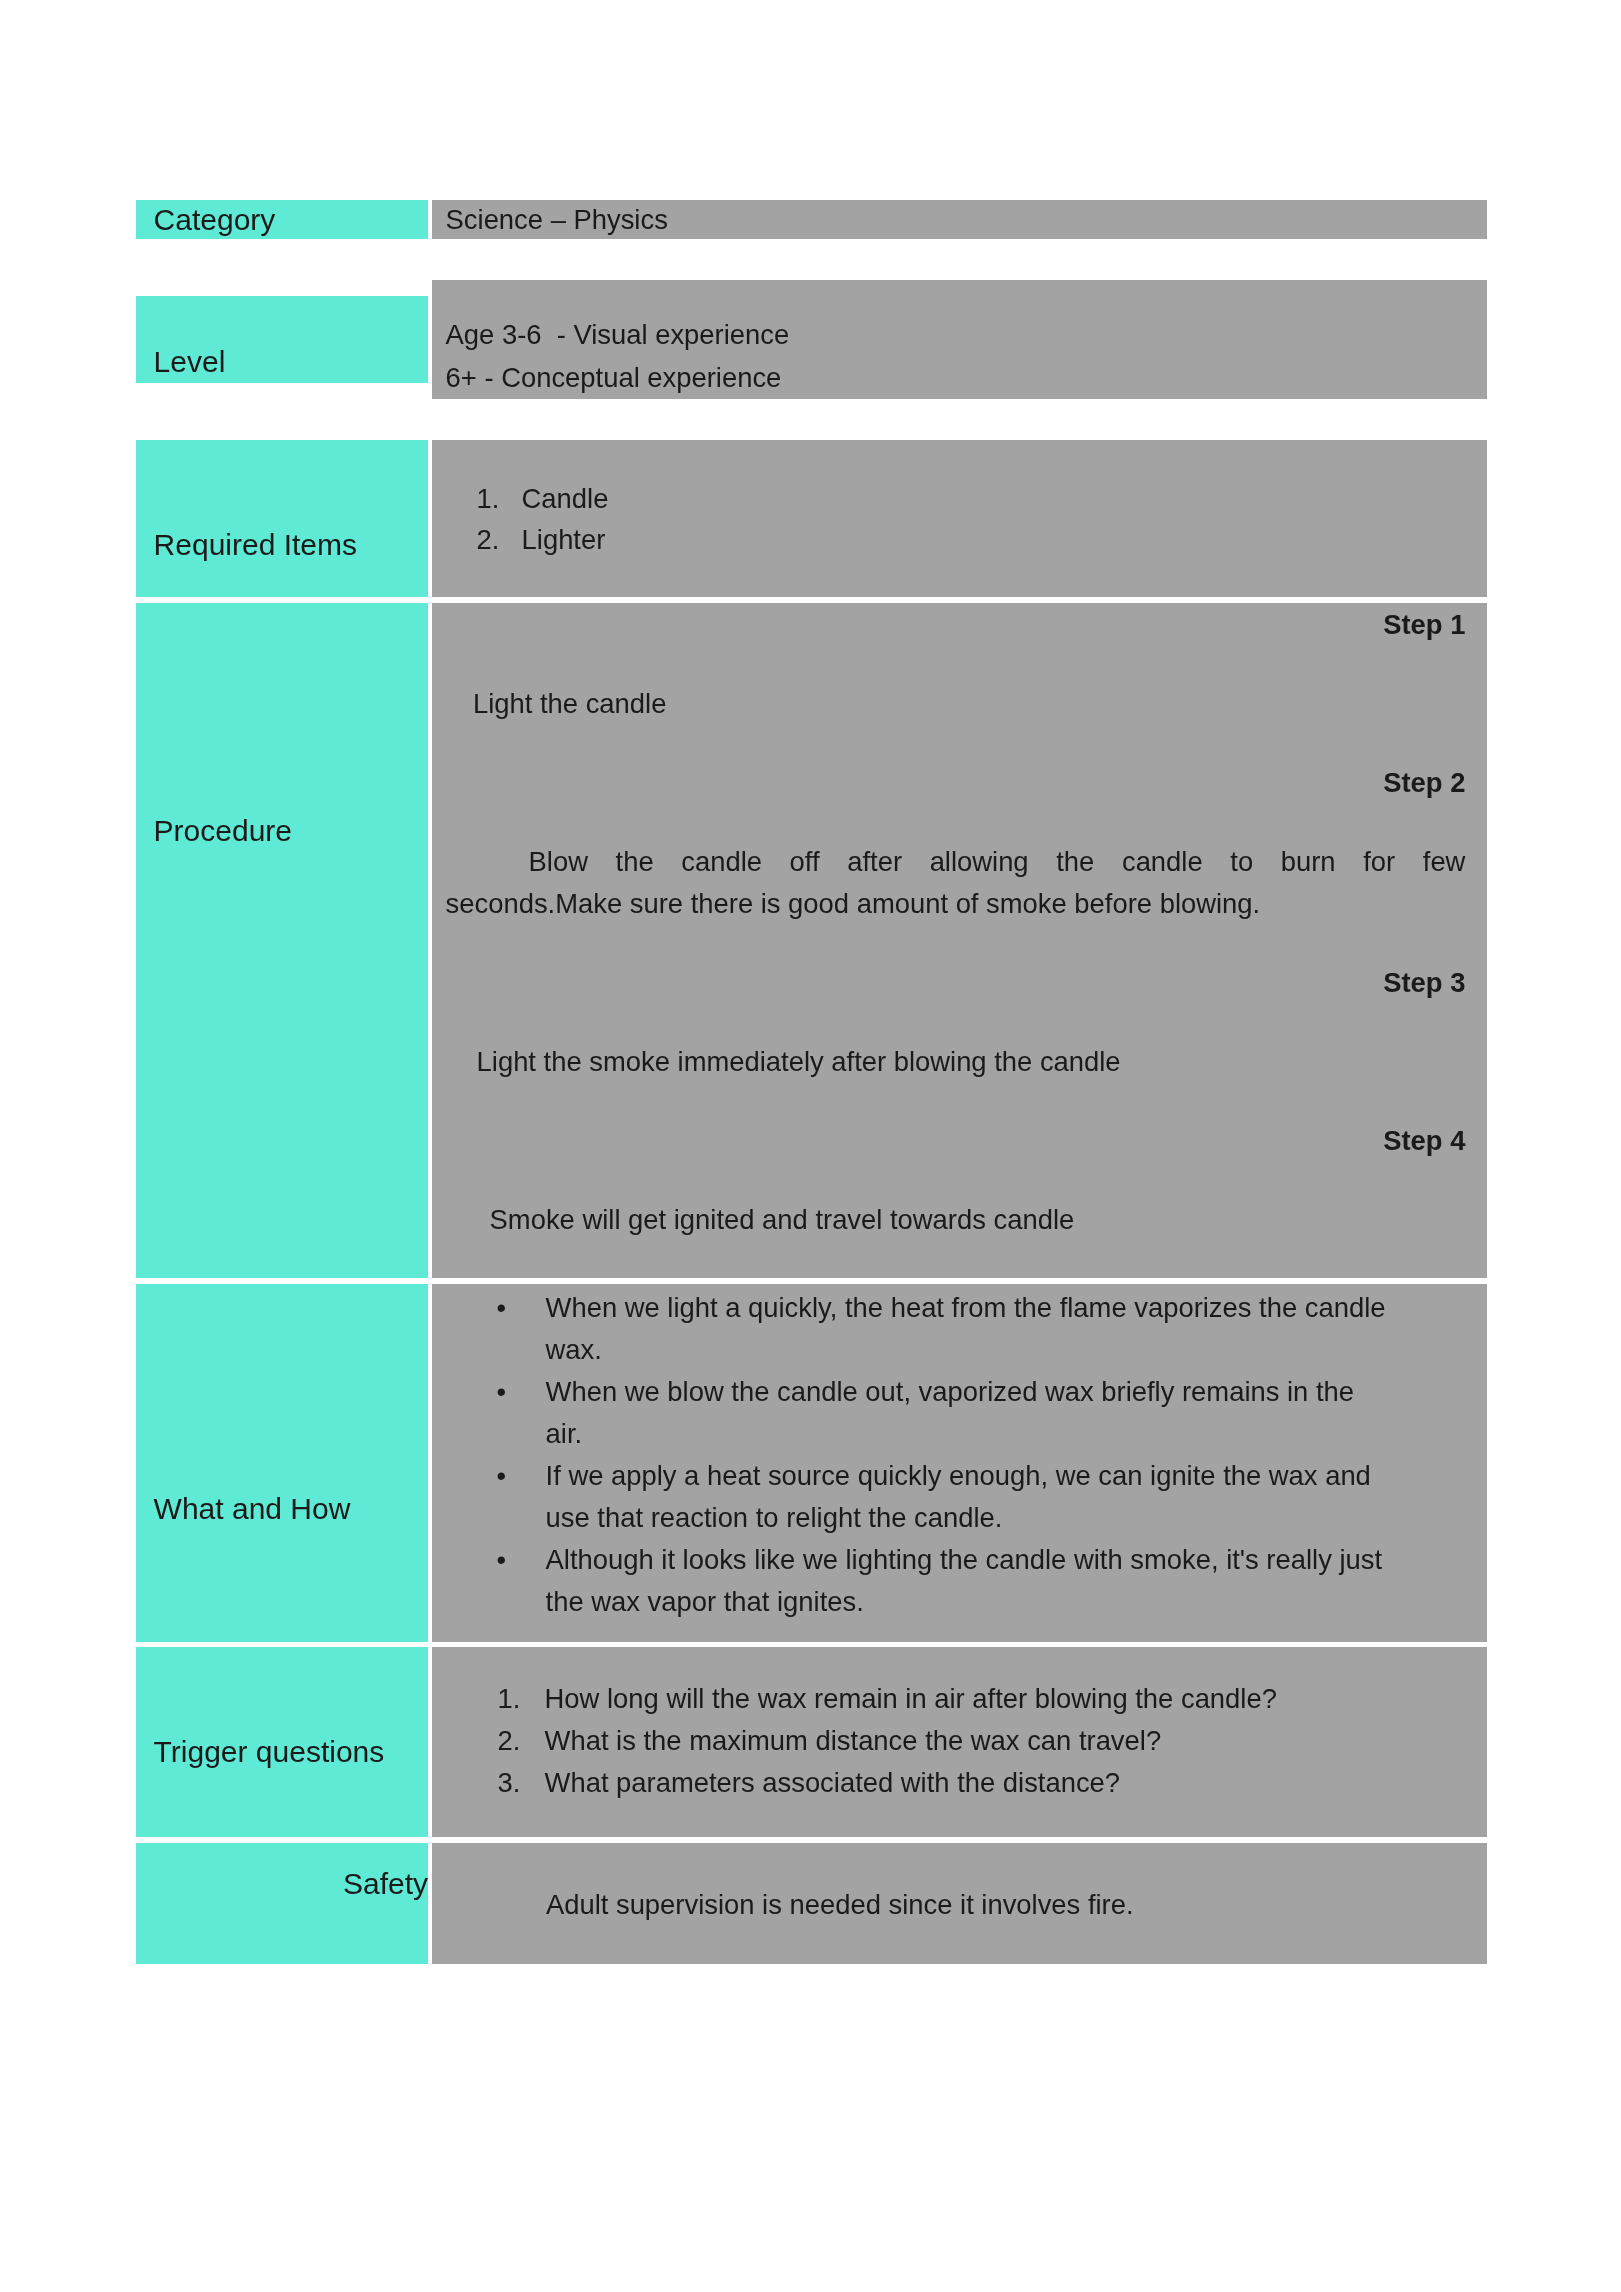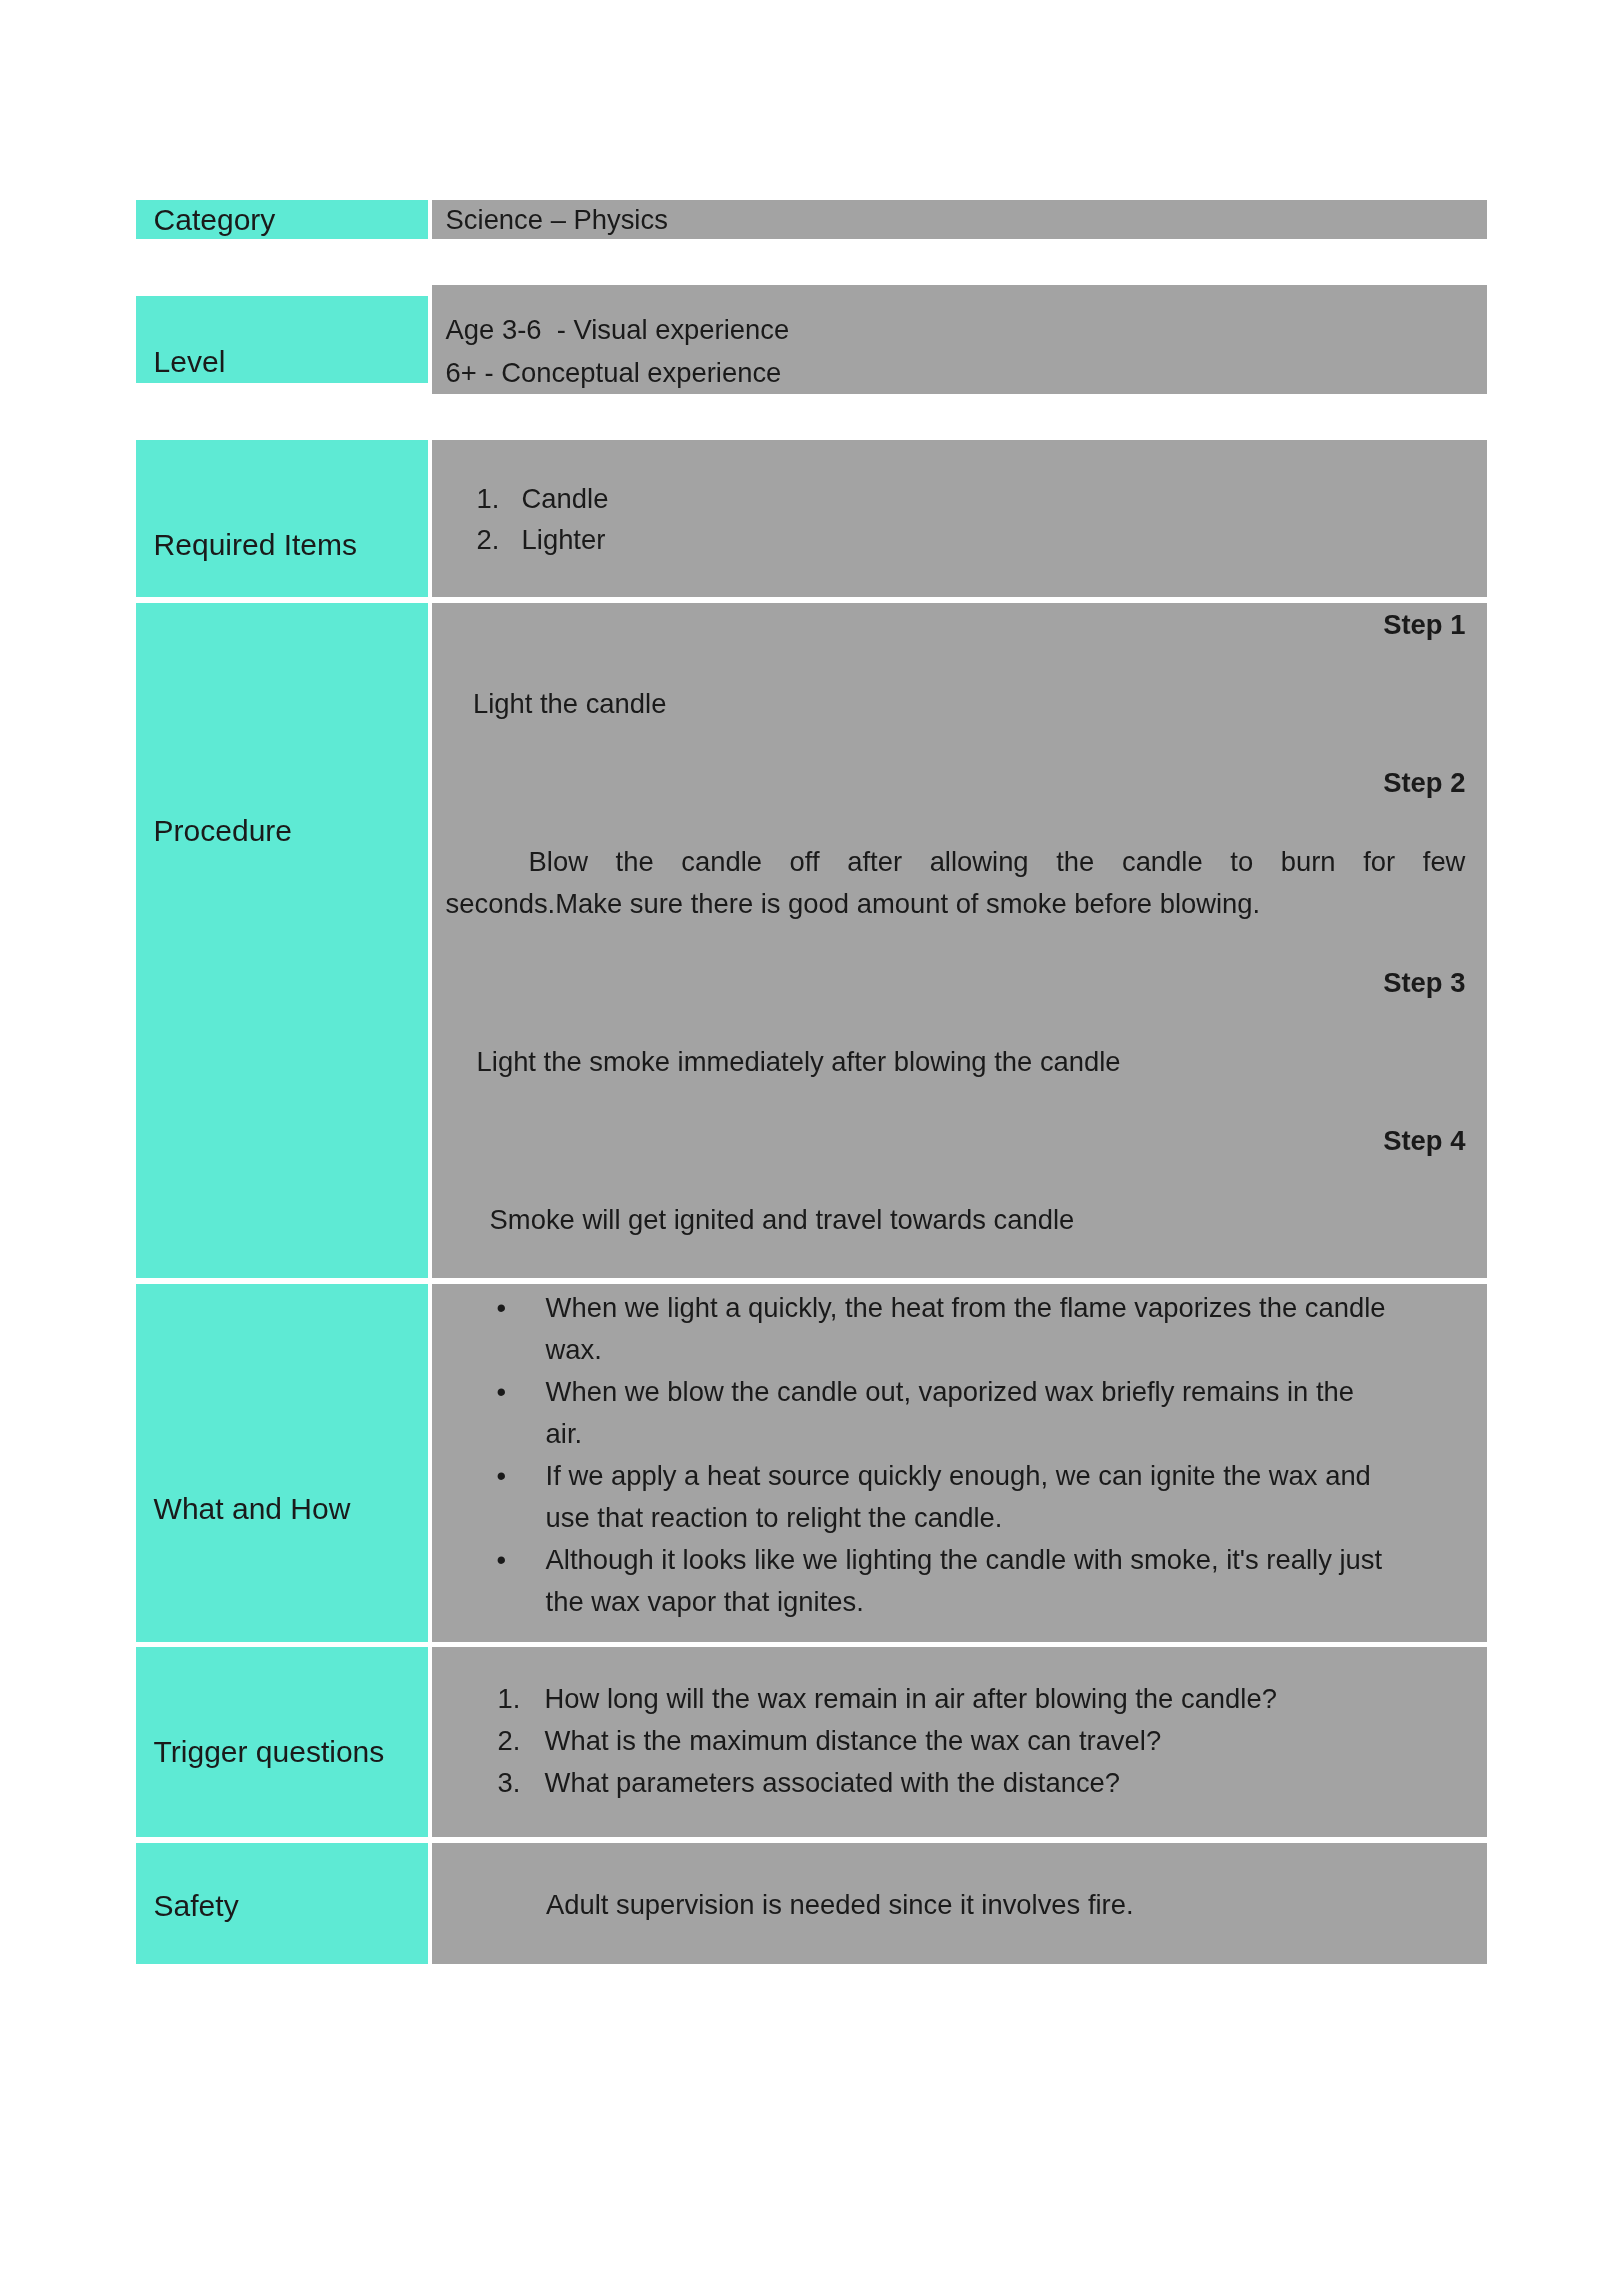--- a/index.html
+++ b/index.html
@@ -26,24 +26,24 @@
   .r-what{height:358px;}
   .r-trigger{height:190px;}
   .r-safety{height:121px;}
   
   .r-category .label-cell{display:flex;align-items:center;}
   .r-level .label-cell{padding-top:45px;}
   .r-required .label-cell{padding-top:84px;}
   .r-procedure .label-cell{padding-top:207px;}
   .r-what .label-cell{padding-top:204px;}
   .r-trigger .label-cell{padding-top:84px;}
-  .r-safety .label-cell{padding-top:42px;}
+  .r-safety .label-cell{padding-top:20px;text-align:right;}
   
   .r-category .value-cell{display:flex;align-items:center;}
-  .r-level .value-cell{padding-top:23px;line-height:43px;}
+  .r-level .value-cell{padding-top:33px;line-height:43px;}
   .r-required .value-cell{padding-top:38px;line-height:41px;}
   .r-procedure .value-cell{padding-top:1px;}
   .r-what .value-cell{padding-top:3.9px;}
   .r-trigger .value-cell{padding-top:31px;}
   .r-safety .value-cell{padding-top:41px;padding-left:114px;}
   
   .step-title{font-weight:bold;margin:0 0 37px 0;text-align:right;}
   .step-body{margin:0 0 37px 0;}
   .indent-28{padding-left:27.4px;}
   .indent-32{padding-left:31px;}

